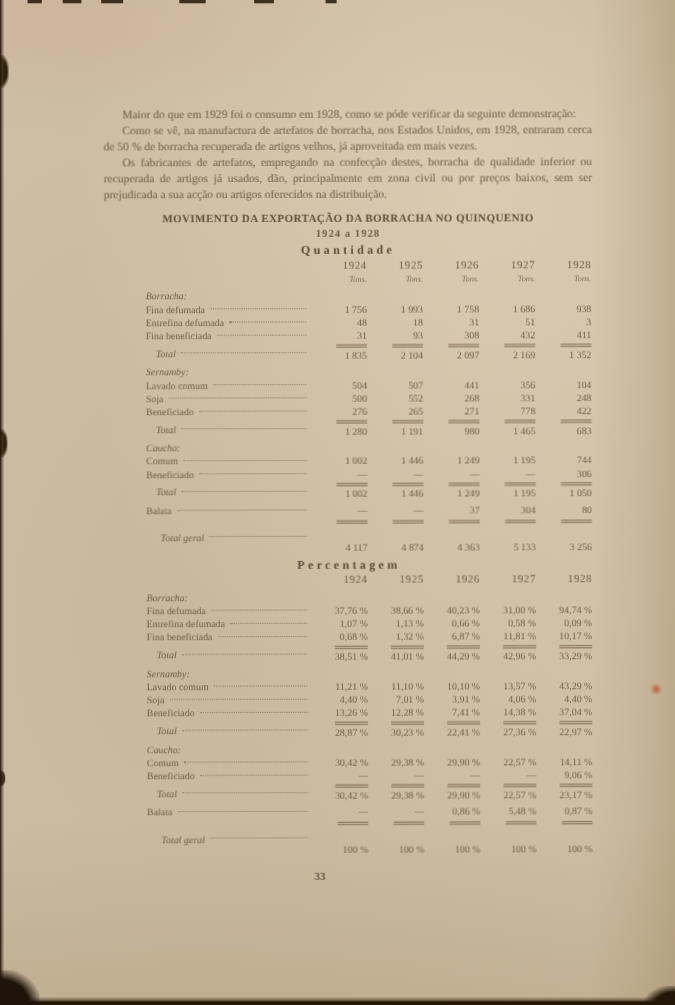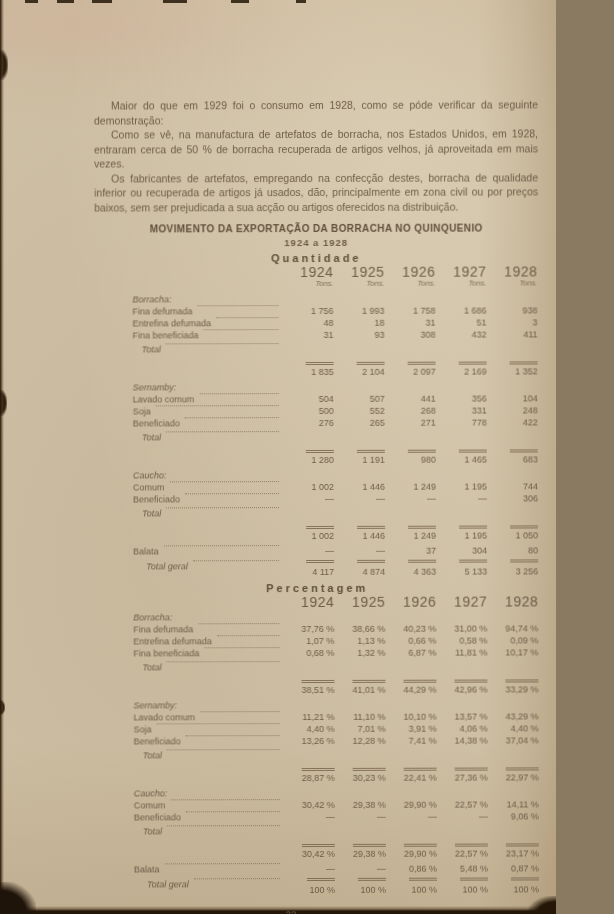--- a/index.html
+++ b/index.html
@@ -1,18 +1,18 @@
 <!DOCTYPE html>
 <html><head>
 <meta charset="utf-8">
 <style>
   html,body{margin:0;padding:0;background:#8a7a62;}
   .page{
-    position:relative;width:556px;height:914px;overflow:hidden;
-    font-family:Liberation Sans, sans-serif;
+    position:relative;width:614px;height:914px;overflow:hidden;
+    font-family:Liberation Serif, serif;
     background-color:#cec0a5;
     background-image:
       radial-gradient(ellipse at 70% 18%, rgba(255,246,226,.22), transparent 60%),
       radial-gradient(ellipse at 30% 62%, rgba(120,95,60,.08), transparent 70%),
       linear-gradient(to bottom, rgba(190,160,125,.20), transparent 130px),
       linear-gradient(to top, rgba(150,120,80,.22), transparent 170px);
   }
   
   .edge-left{position:absolute;left:0;top:0;width:4px;height:100%;
     background:linear-gradient(to right,#241708,rgba(90,65,40,.45) 60%,transparent);}
@@ -42,36 +42,36 @@
     transform:rotate(-.15deg);
   }
   .para{margin:0;font-size:10.5px;line-height:14.5px;text-align:justify;text-indent:17px;}
   .heading{margin:9px 0 0 0;text-align:center;font-size:10px;font-weight:bold;
     letter-spacing:.4px;color:rgba(84,67,48,.9);}
   .subtitle{margin:3px 0 0 0;text-align:center;font-size:9.5px;font-weight:bold;letter-spacing:1px;}
   .table-title{margin:4px 0 2px 0;text-align:center;font-size:11px;font-weight:bold;
     letter-spacing:3px;color:rgba(84,67,48,.92);}
   .table{margin-left:38px;width:406px;font-size:9px;}
   .t-row{display:flex;line-height:12px;}
-  .t-label{width:150px;display:flex;align-items:flex-start;white-space:nowrap;}
+  .t-label{width:150px;display:flex;align-items:center;white-space:nowrap;}
   .t-label .leader{flex:1;border-bottom:1px dotted rgba(120,100,75,.7);margin:0 4px 2px 5px;min-width:8px;}
   .t-val{width:51px;text-align:right;}
   .t-val .val{display:inline-block;min-width:28px;}
   .t-head{margin-bottom:3px;}
   .t-head .t-val{display:flex;flex-direction:column;align-items:flex-end;}
-  .t-head .year{font-size:14px;letter-spacing:.5px;}
+  .t-head .year{font-size:10px;letter-spacing:.5px;}
   .t-head .unit{font-size:7.5px;font-style:italic;opacity:.85;}
   .row-section{margin-top:2px;}
   .row-section .lbl{font-style:italic;}
   .row-total{margin-top:2px;margin-bottom:3px;}
   .row-total .lbl,.row-grand .lbl{font-style:italic;padding-left:9px;}
   .row-grand .lbl{padding-left:13px;}
-  .row-total .t-val .val{border-top:3px double rgba(110,90,65,.75);padding-top:1px;margin-top:19px;}
+  .row-total .t-val .val{border-top:3px double rgba(110,90,65,.75);padding-top:1px;}
   .row-grand{margin-top:3px;}
-  .row-grand .t-val .val{border-top:3px double rgba(110,90,65,.75);padding-top:3px;}
+  .row-grand .t-val .val{border-top:3px double rgba(110,90,65,.75);padding-top:16px;}
   .page-number{margin-top:14px;text-align:center;font-size:10px;font-weight:bold;
     width:390px;color:rgba(90,74,54,.9);}
 </style>
 </head>
 <body>
 
 <div class="page">
 
   <div class="top-tint"></div>
   <div class="right-band"></div>

